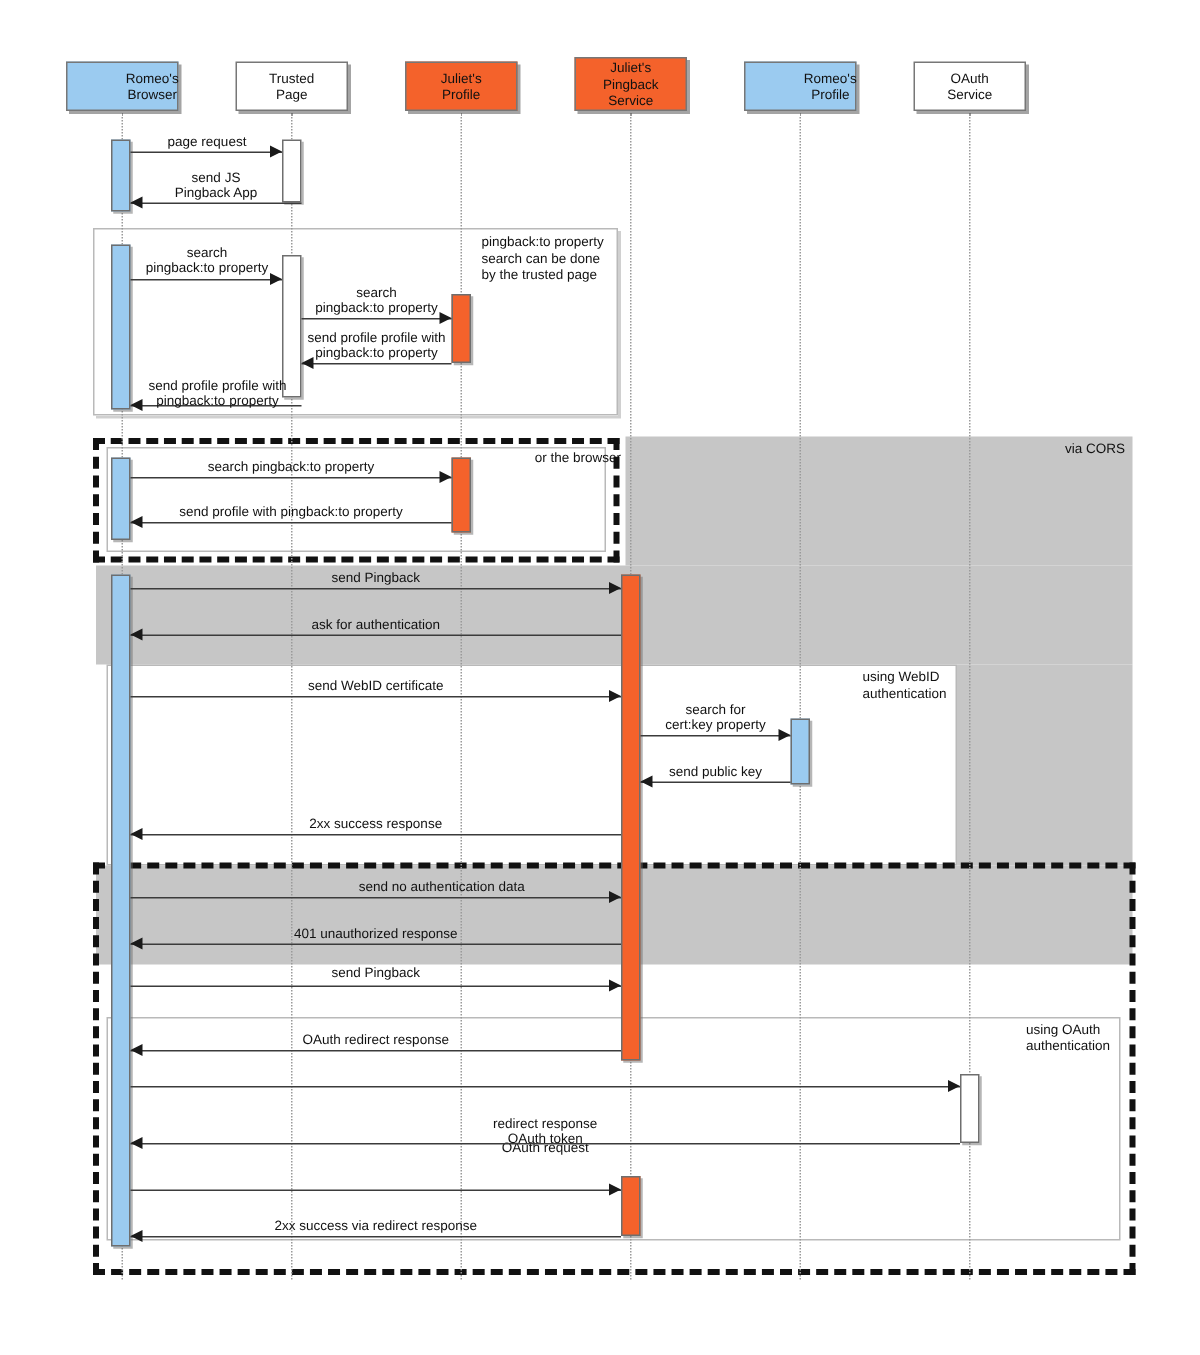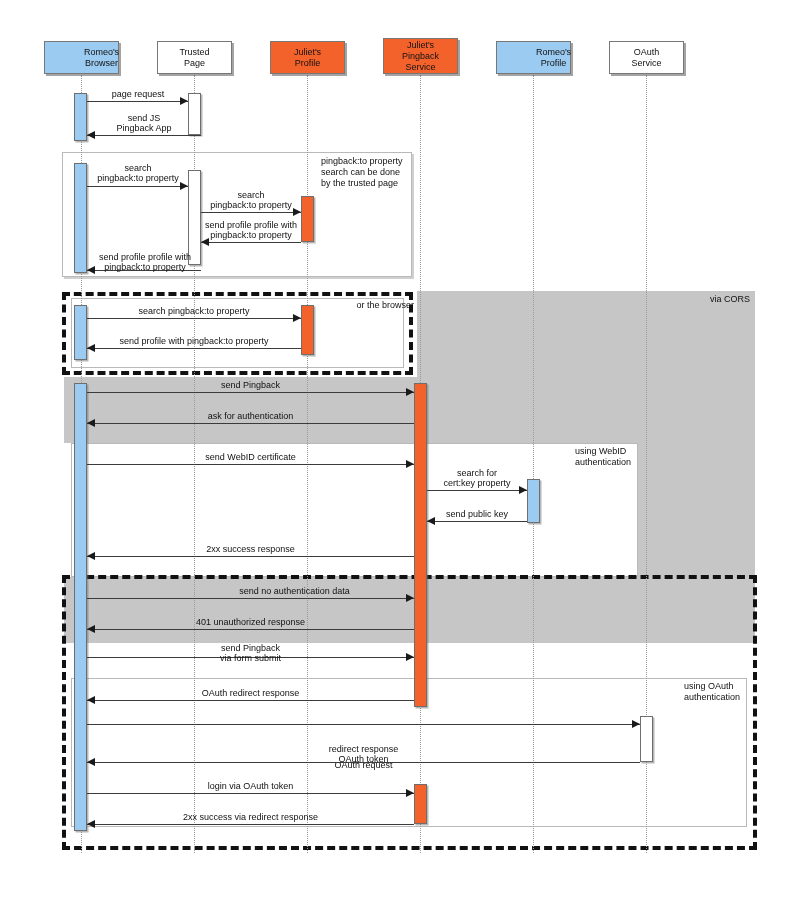--- a/index.html
+++ b/index.html
@@ -225,21 +225,20 @@
   <div class="msg" style="left:87px;top:629px;width:327px;"></div>
   <div class="arrowL" style="left:87px;top:625px;"></div>
   <div class="mlabel" style="left:88px;top:617px;width:325px;">
     <div>401 unauthorized response</div>
   </div>
 
   <div class="msg" style="left:87px;top:657px;width:327px;"></div>
   <div class="arrowR" style="left:406px;top:653px;"></div>
   <div class="mlabel" style="left:88px;top:643px;width:325px;">
     <div>send Pingback</div>
-    <div>via form submit</div>
   </div>
 
   <div class="msg" style="left:87px;top:700px;width:327px;"></div>
   <div class="arrowL" style="left:87px;top:696px;"></div>
   <div class="mlabel" style="left:88px;top:688px;width:325px;">
     <div>OAuth redirect response</div>
   </div>
 
   <div class="msg" style="left:87px;top:724px;width:553px;"></div>
   <div class="arrowR" style="left:632px;top:720px;"></div>
@@ -249,23 +248,20 @@
 
   <div class="msg" style="left:87px;top:762px;width:553px;"></div>
   <div class="arrowL" style="left:87px;top:758px;"></div>
   <div class="mlabel" style="left:88px;top:744px;width:551px;">
     <div>redirect response</div>
     <div>OAuth token</div>
   </div>
 
   <div class="msg" style="left:87px;top:793px;width:327px;"></div>
   <div class="arrowR" style="left:406px;top:789px;"></div>
-  <div class="mlabel" style="left:88px;top:781px;width:325px;">
-    <div>login via OAuth token</div>
-  </div>
 
   <div class="msg" style="left:87px;top:824px;width:327px;"></div>
   <div class="arrowL" style="left:87px;top:820px;"></div>
   <div class="mlabel" style="left:88px;top:812px;width:325px;">
     <div>2xx success via redirect response</div>
   </div>
 
   <div class="note left" style="left:321px;top:156px;width:88px;">pingback:to property
 search can be done
 by the trusted page</div>

